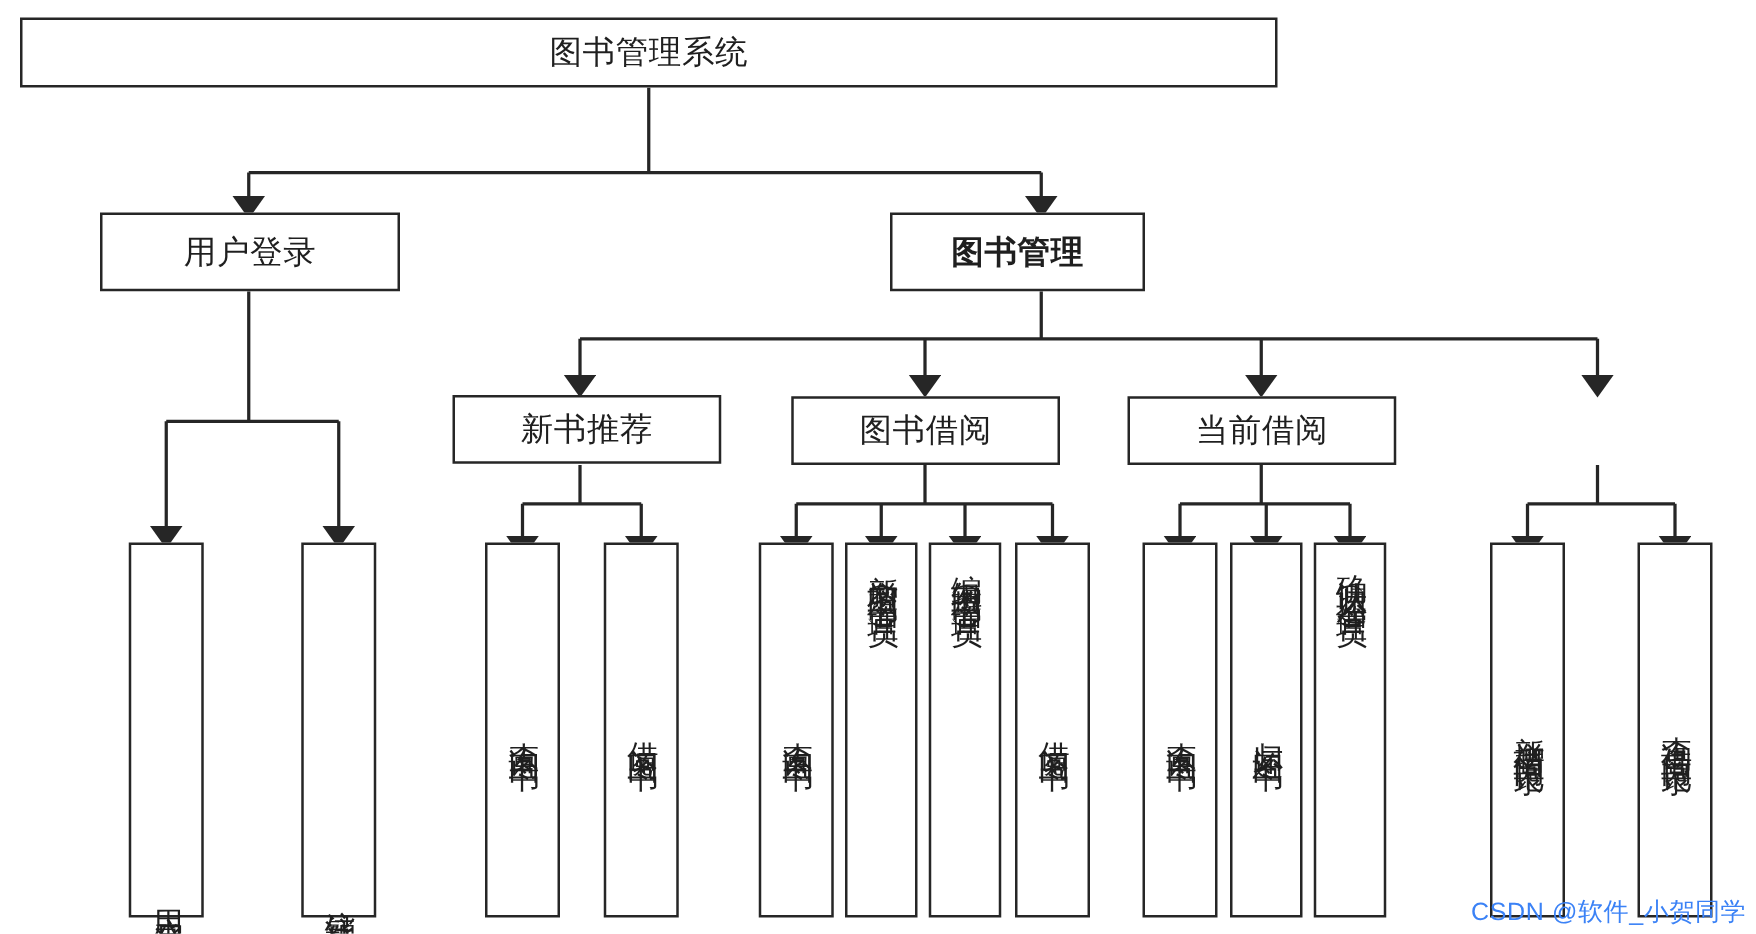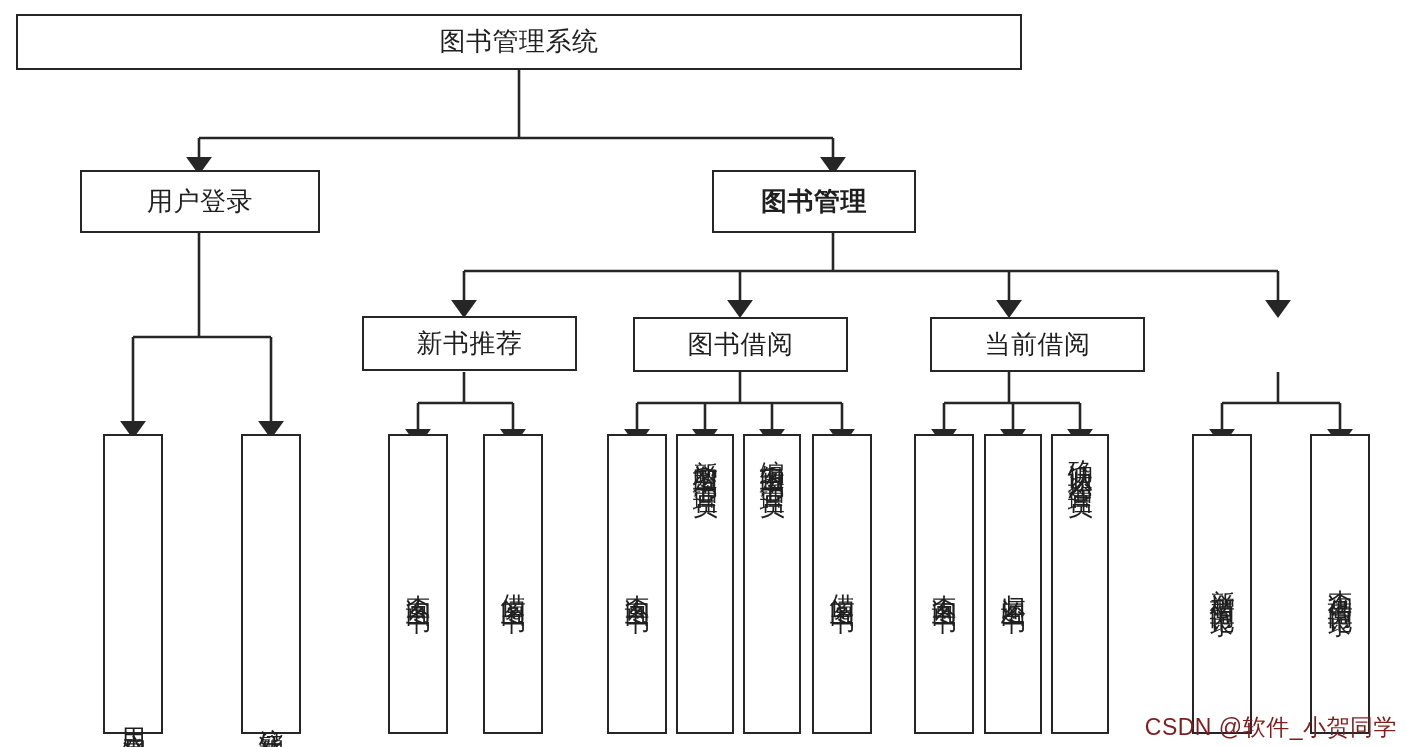--- a/index.html
+++ b/index.html
@@ -55,22 +55,22 @@
     white-space:nowrap;
     color:#1f1f1f;
   }
   .leaf.align-bottom{align-items:flex-end;}
   .leaf.align-top{align-items:flex-start;}
   .leaf.align-mid{align-items:center;}
   .watermark{
     position:absolute;
     right:8px;
     bottom:4px;
-    font-size:23px;
-    color:#7f1d1d;
+    font-size:20px;
+    color:#3b82f6;
     white-space:nowrap;
     letter-spacing:0.5px;
   }
 </style>
 </head>
 <body>
 
 <div id="stage">
 
   <svg id="wires" viewBox="0 0 1405 747">
@@ -133,21 +133,21 @@
   <div class="node h-node" style="left:712px;top:170px;width:204px;height:63px;font-weight:bold;">
     <span class="lbl">图书管理</span>
   </div>
 
   <div class="node h-node" style="left:362px;top:316px;width:215px;height:55px;">
     <span class="lbl">新书推荐</span>
   </div>
   <div class="node h-node" style="left:633px;top:317px;width:215px;height:55px;">
     <span class="lbl">图书借阅</span>
   </div>
-  <div class="node h-node" style="left:902px;top:317px;width:215px;height:55px;margin-left:28px;">
+  <div class="node h-node" style="left:902px;top:317px;width:215px;height:55px;">
     <span class="lbl">当前借阅</span>
   </div>
 
   <div class="node leaf align-bottom" style="left:103px;top:434px;width:60px;height:300px;">
     <span class="vlbl">用户登录</span>
   </div>
   <div class="node leaf align-bottom" style="left:241px;top:434px;width:60px;height:300px;">
     <span class="vlbl">注销登录</span>
   </div>
 

